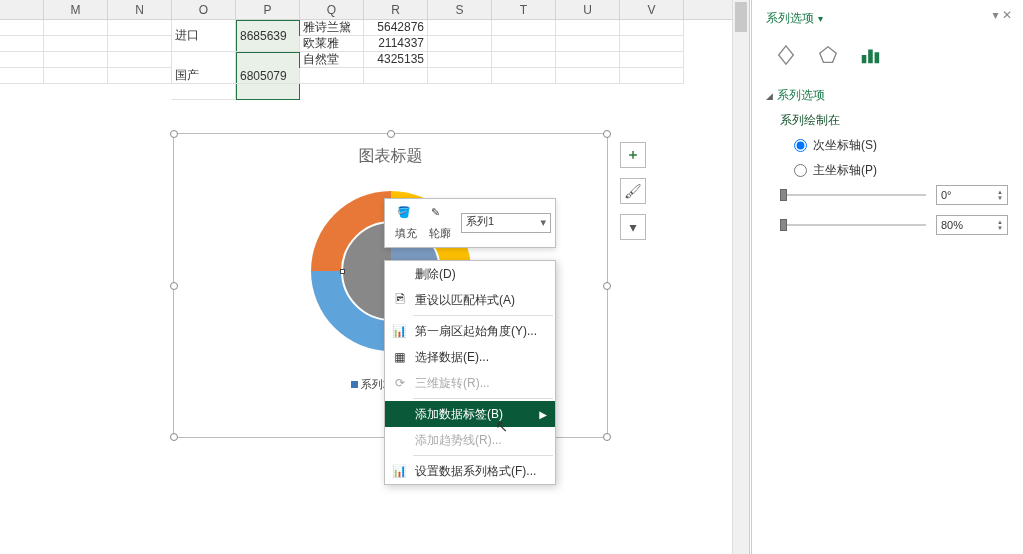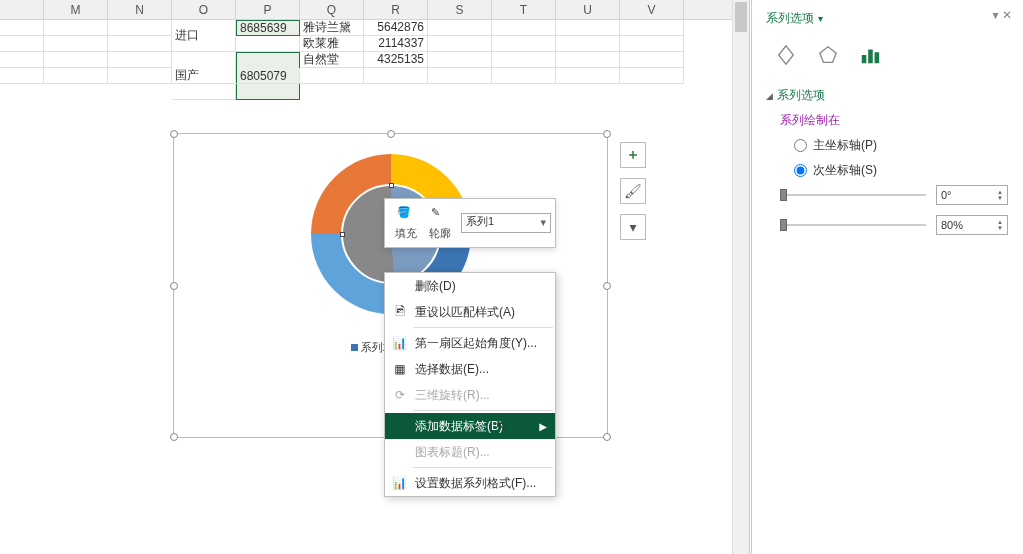--- a/index.html
+++ b/index.html
@@ -25,39 +25,39 @@
 .sel-dot{position:absolute;width:5px;height:5px;background:#fff;border:1px solid #444}
 .legend{text-align:center;margin-top:6px;font-size:11px;color:#444}
 .legend .sq{display:inline-block;width:7px;height:7px;margin:0 3px 0 10px}
 .side-btns{position:absolute;left:620px;top:142px}
 .side-btn{width:26px;height:26px;border:1px solid #bbb;background:#fff;margin-bottom:10px;display:flex;align-items:center;justify-content:center;font-size:14px;color:#555;cursor:pointer}
 .mini-toolbar{position:absolute;left:384px;top:198px;width:172px;height:50px;background:#fff;border:1px solid #c0c0c0;box-shadow:0 2px 6px rgba(0,0,0,.15);display:flex;align-items:center;padding:2px 4px}
 .mt-item{display:flex;flex-direction:column;align-items:center;padding:2px 6px;font-size:11px;color:#444;cursor:pointer}
 .mt-item .ico{width:18px;height:18px;margin-bottom:2px}
 .mt-select{flex:1;height:20px;border:1px solid #aaa;font-size:11px;padding:0 16px 0 4px;background:#fff;position:relative;margin-left:4px}
 .mt-select:after{content:"▾";position:absolute;right:4px;top:2px;color:#666}
-.ctx-menu{position:absolute;left:384px;top:272px;width:172px;background:#fff;border:1px solid #c0c0c0;box-shadow:2px 2px 8px rgba(0,0,0,.2)}
+.ctx-menu{position:absolute;left:384px;top:260px;width:172px;background:#fff;border:1px solid #c0c0c0;box-shadow:2px 2px 8px rgba(0,0,0,.2)}
 .ctx-item{display:flex;align-items:center;height:26px;padding:0 8px 0 6px;font-size:12px;color:#333;cursor:pointer}
 .ctx-item.disabled{color:#aaa}
 .ctx-item.hover{background:#0a5a3a;color:#fff}
 .ctx-item .ci-ico{width:18px;height:16px;margin-right:6px;display:flex;align-items:center;justify-content:center}
 .ctx-item .arrow{margin-left:auto;font-size:10px}
 .ctx-sep{height:1px;background:#ddd;margin:2px 2px 2px 28px}
 .cursor{position:absolute;left:495px;top:417px;font-size:16px;pointer-events:none}
 .side-panel{position:absolute;left:751px;top:0;width:271px;height:554px;background:#fff;border-left:1px solid #ccc;padding:8px 14px}
 .sp-title{color:#1a7a4a;font-size:17px;padding:2px 0 4px}
 .sp-close{position:absolute;right:10px;top:8px;color:#888;font-size:12px;cursor:pointer}
 .sp-sub{color:#1a7a4a;font-size:12px;padding:2px 0 10px;display:flex;align-items:center}
 .sp-sub:after{content:"▾";margin-left:4px;font-size:10px}
 .sp-icons{display:flex;gap:14px;padding:4px 0 14px 6px}
 .sp-ic{width:28px;height:28px;display:flex;align-items:center;justify-content:center;cursor:pointer}
 .sp-ic svg{width:22px;height:22px}
 .sp-section{font-size:12px;color:#1a7a4a;padding:4px 0;display:flex;align-items:center}
 .sp-section:before{content:"◢";font-size:9px;margin-right:4px;color:#666}
-.sp-label{font-size:12px;color:#a21caf;padding:4px 0 4px 14px}
+.sp-label{font-size:12px;color:#14532d;padding:4px 0 4px 14px}
 .sp-radio{display:flex;align-items:center;padding:4px 0 4px 28px;font-size:12px;color:#333}
 .sp-radio input{margin-right:6px}
 .sp-field{padding:6px 0 2px 14px}
 .sp-slider-row{display:flex;align-items:center;padding:2px 0 8px 14px}
 .sp-slider{flex:1;height:16px;position:relative;margin-right:10px}
 .sp-slider-track{position:absolute;left:0;right:0;top:7px;height:2px;background:#ccc}
 .sp-slider-thumb{position:absolute;top:2px;width:7px;height:12px;background:#888;border:1px solid #666}
 .sp-input{width:72px;height:20px;border:1px solid #aaa;font-size:11px;padding:0 4px;display:flex;align-items:center;justify-content:space-between}
 .sp-input .spin{display:flex;flex-direction:column;font-size:6px;line-height:6px;color:#666}
 .vscroll{position:absolute;right:0;top:0;width:17px;height:100%;background:#f0f0f0;border-left:1px solid #ddd}
@@ -80,21 +80,21 @@
     <div class="ch">U</div>
     <div class="ch">V</div>
   </div>
 
   <div class="grid">
     <div class="grow">
       <div class="gcell" style="flex:0 0 44px"></div>
         <div class="gcell"></div>
         <div class="gcell"></div>
       <div class="gcell merged" style="height:32px">进口</div>
-      <div class="gcell sel merged num" style="height:16px">8685639</div>
+      <div class="gcell sel merged num" style="height:32px">8685639</div>
       <div class="gcell">雅诗兰黛</div>
       <div class="gcell num">5642876</div>
       <div class="gcell"></div>
         <div class="gcell"></div>
         <div class="gcell"></div>
         <div class="gcell"></div>
     </div>
     <div class="grow">
       <div class="gcell" style="flex:0 0 44px"></div>
         <div class="gcell"></div>
@@ -139,20 +139,21 @@
 
   <div class="chart-box">
     <div class="chart-handle ch-tl"></div>
     <div class="chart-handle ch-tm"></div>
     <div class="chart-handle ch-tr"></div>
     <div class="chart-handle ch-ml"></div>
     <div class="chart-handle ch-mr"></div>
     <div class="chart-handle ch-bl"></div>
     <div class="chart-handle ch-bm"></div>
     <div class="chart-handle ch-br"></div>
+    <div class="chart-title">图表标题</div>
     <div class="pie-wrap">
       <div class="pie-outer"></div>
       <div class="pie-inner">
         <div class="sel-dot" style="left:46px;top:-3px"></div>
         <div class="sel-dot" style="right:-3px;top:46px"></div>
         <div class="sel-dot" style="left:46px;bottom:-3px"></div>
         <div class="sel-dot" style="left:-3px;top:46px"></div>
       </div>
     </div>
     <div class="legend">
@@ -208,21 +209,21 @@
         <span>三维旋转(R)...</span>
       </div>
     <div class="ctx-sep"></div>
     <div class="ctx-item hover">
         <span class="ci-ico"></span>
         <span>添加数据标签(B)</span>
         <span class="arrow">▶</span>
       </div>
     <div class="ctx-item disabled">
         <span class="ci-ico"></span>
-        <span>图表标题(R)...</span>
+        <span>添加趋势线(R)...</span>
       </div>
     <div class="ctx-sep"></div>
     <div class="ctx-item">
         <span class="ci-ico">📊</span>
         <span>设置数据系列格式(F)...</span>
       </div>
   </div>
 
   <div class="cursor">↖</div>
 
@@ -249,26 +250,26 @@
         <svg viewBox="0 0 24 24">
           <rect x="3" y="12" width="5" height="9" fill="#1a7a4a"></rect>
           <rect x="10" y="6" width="5" height="15" fill="#1a7a4a"></rect>
           <rect x="17" y="9" width="5" height="12" fill="#1a7a4a"></rect>
         </svg>
       </div>
   </div>
   <div class="sp-section">系列选项</div>
   <div class="sp-label">系列绘制在</div>
   <label class="sp-radio">
+      <input type="radio" name="ax" checked="" style="">
+      <span>次坐标轴(S)</span>
+    </label>
+  <label class="sp-radio">
       <input type="radio" name="ax" style="">
       <span>主坐标轴(P)</span>
-    </label>
-  <label class="sp-radio">
-      <input type="radio" name="ax" checked="" style="">
-      <span>次坐标轴(S)</span>
     </label>
   <div class="sp-slider-row">
     <div class="sp-slider">
         <div class="sp-slider-track"></div>
         <div class="sp-slider-thumb" style="left:0"></div>
       </div>
     <div class="sp-input">
         <span>0°</span>
         <span class="spin">▲<br>▼</span>
       </div>

